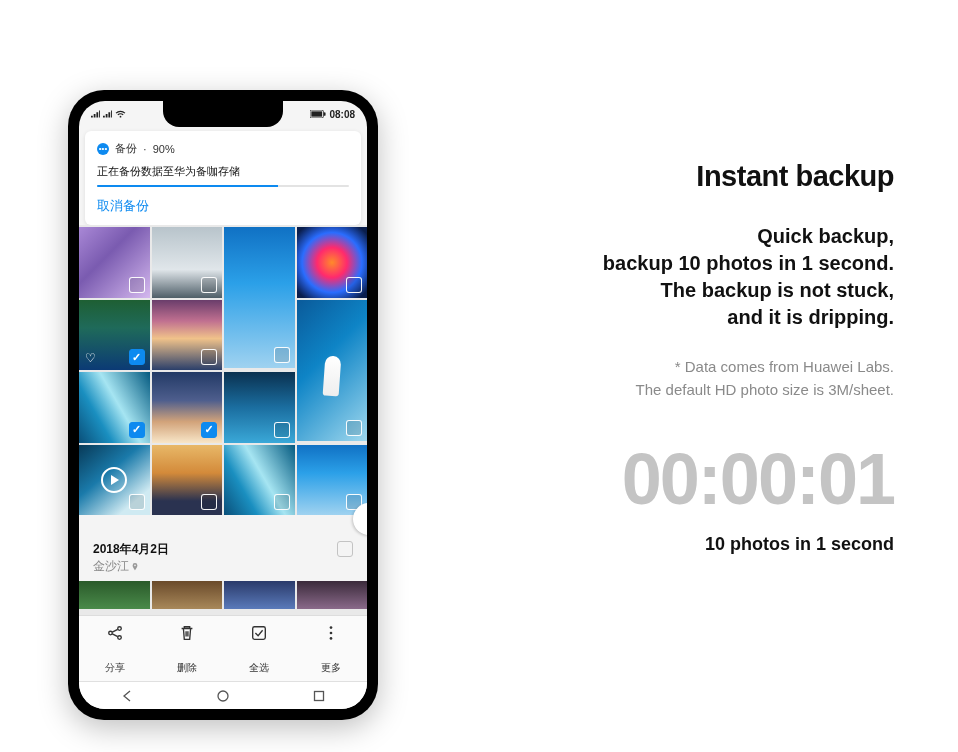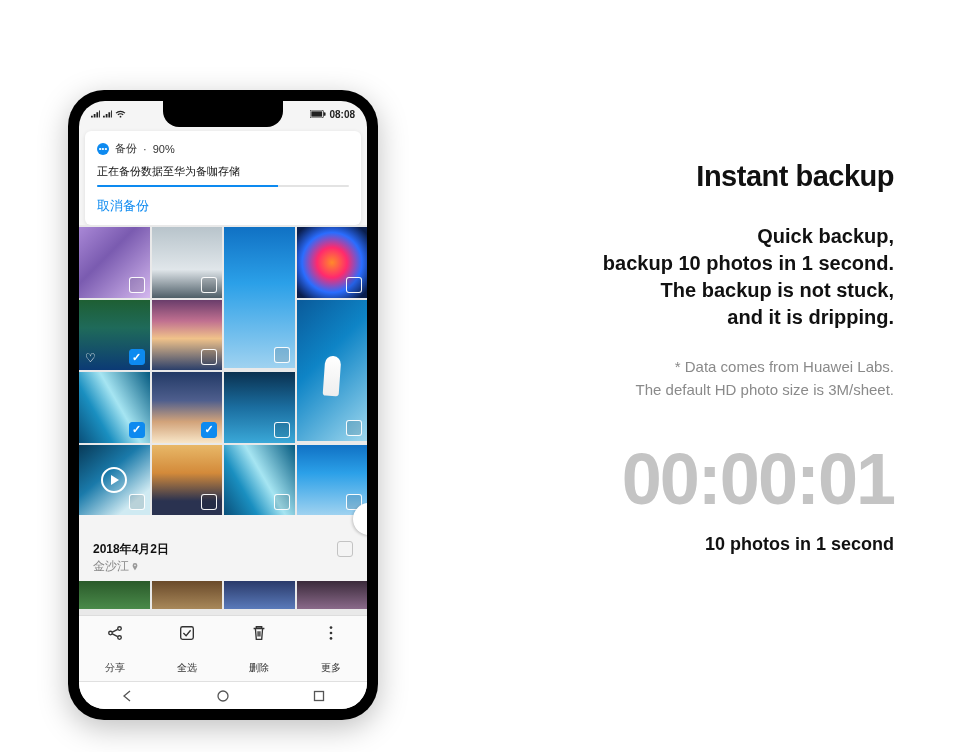--- a/index.html
+++ b/index.html
@@ -196,30 +196,30 @@
           <svg class="ico" viewBox="0 0 20 20">
               <circle cx="5" cy="10" r="2" fill="none" stroke="#333" stroke-width="1.5"></circle>
               <circle cx="15" cy="5" r="2" fill="none" stroke="#333" stroke-width="1.5"></circle>
               <circle cx="15" cy="15" r="2" fill="none" stroke="#333" stroke-width="1.5"></circle>
               <path d="M7 9l6-3M7 11l6 3" stroke="#333" stroke-width="1.5"></path>
             </svg>
           <span>分享</span>
         </div>
         <div class="tool">
           <svg class="ico" viewBox="0 0 20 20">
+              <path d="M4 5h12M7 5V3h6v2M6 5l1 12h6l1-12M9 8v6M11 8v6" fill="none" stroke="#333" stroke-width="1.5"></path>
+            </svg>
+          <span>删除</span>
+        </div>
+        <div class="tool">
+          <svg class="ico" viewBox="0 0 20 20">
               <rect x="3" y="3" width="14" height="14" rx="2" fill="none" stroke="#333" stroke-width="1.5"></rect>
               <path d="M6 10l3 3 5-6" fill="none" stroke="#333" stroke-width="1.5"></path>
             </svg>
           <span>全选</span>
-        </div>
-        <div class="tool">
-          <svg class="ico" viewBox="0 0 20 20">
-              <path d="M4 5h12M7 5V3h6v2M6 5l1 12h6l1-12M9 8v6M11 8v6" fill="none" stroke="#333" stroke-width="1.5"></path>
-            </svg>
-          <span>删除</span>
         </div>
         <div class="tool">
           <svg class="ico" viewBox="0 0 20 20">
               <circle cx="10" cy="4" r="1.5" fill="#333"></circle>
               <circle cx="10" cy="10" r="1.5" fill="#333"></circle>
               <circle cx="10" cy="16" r="1.5" fill="#333"></circle>
             </svg>
           <span>更多</span>
         </div>
       </div>

